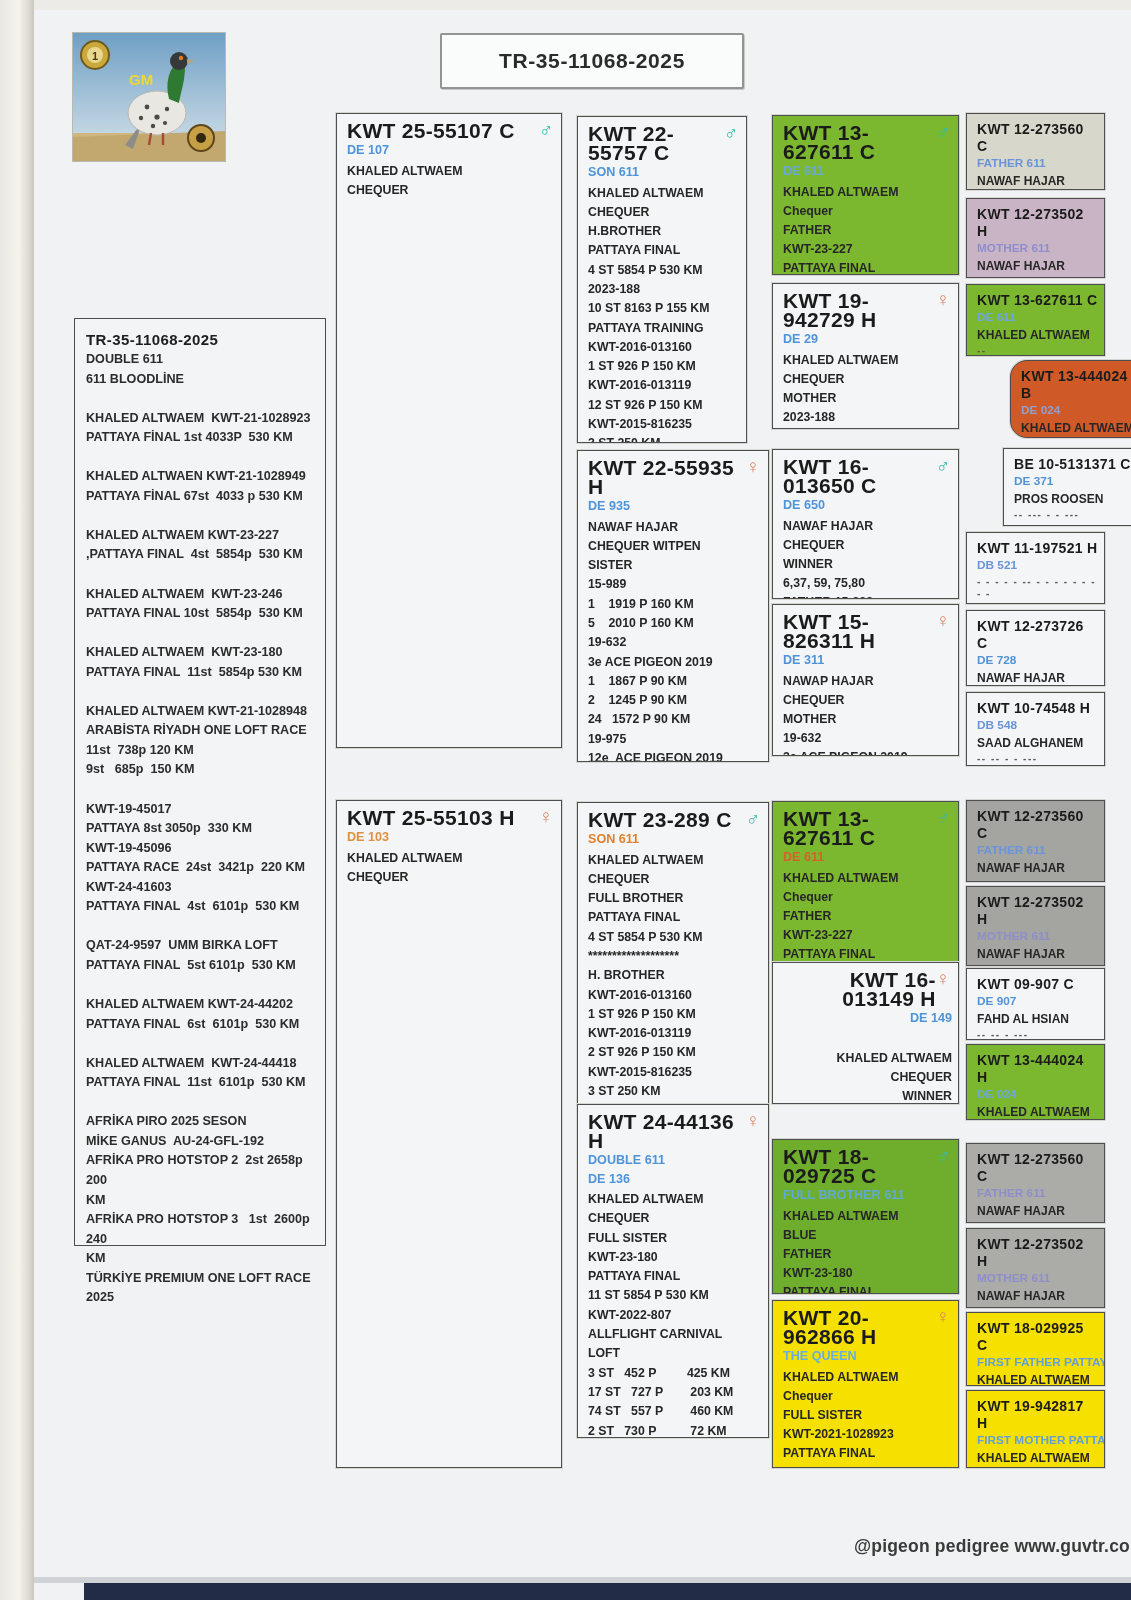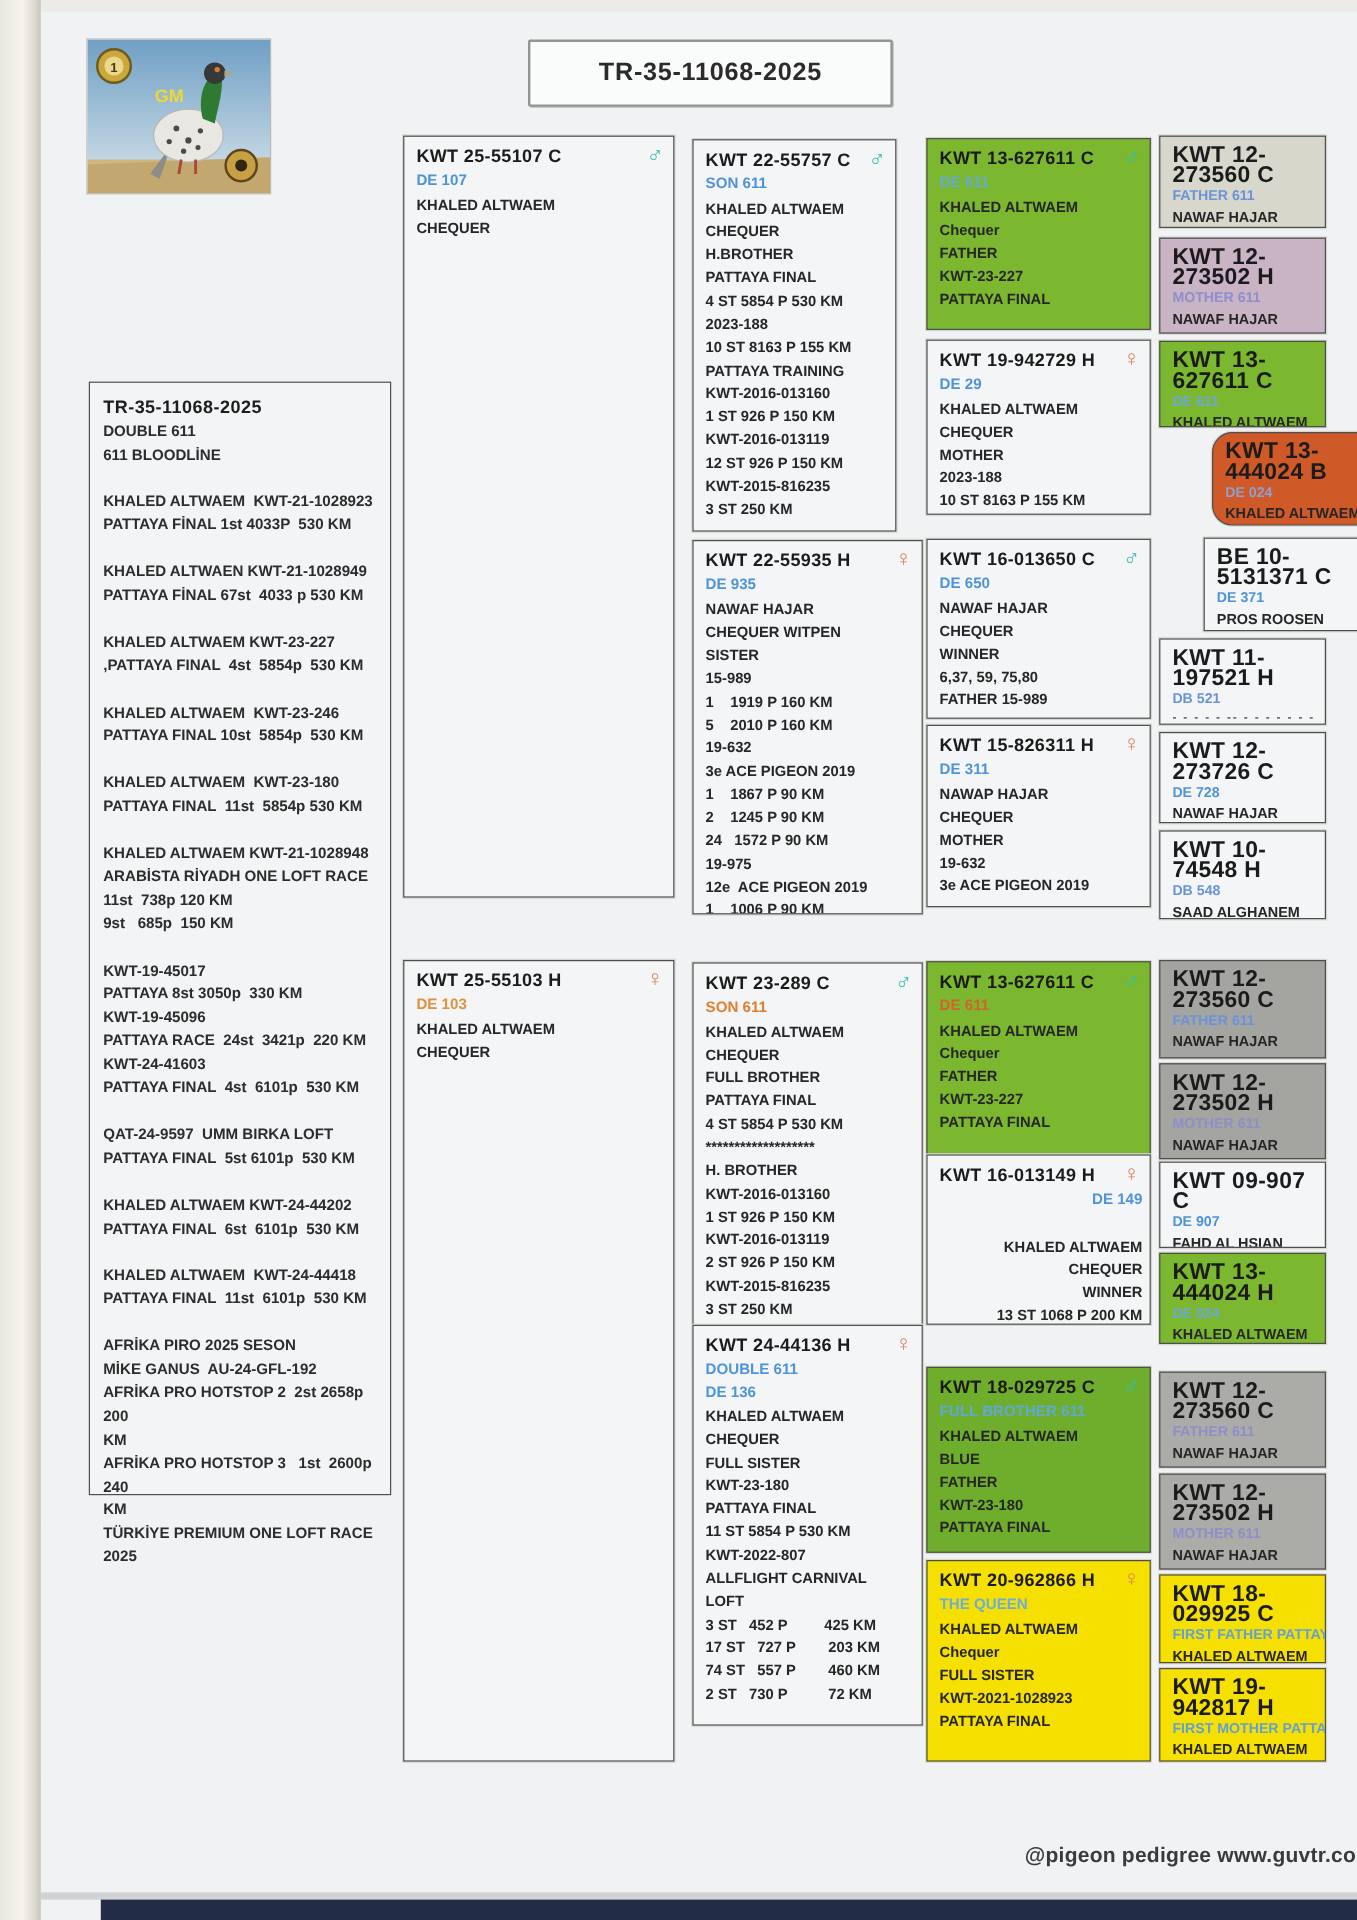--- a/index.html
+++ b/index.html
@@ -24,22 +24,22 @@
 
   .contact-panel{left:74px;top:1303px;width:252px;height:168px;padding:14px 10px 8px 12px;}
   .contact-name{font-size:21px;font-weight:700;color:#3e4550;line-height:26px;white-space:pre-line;}
   .contact-phone{font-size:15px;font-weight:700;color:#33383f;margin-top:9px;}
   .contact-email{font-size:13.5px;font-weight:700;color:#33383f;margin-top:14px;}
   .contact-city{font-size:14px;font-weight:700;color:#33383f;margin-top:11px;}
 
   .bird-box{position:absolute;border:1.6px solid #4e4e4e;box-sizing:border-box;
     padding:7px 6px 4px 10px;overflow:hidden;box-shadow:0 0 0 1px #d6d6d2;}
   .ring-row{display:flex;justify-content:space-between;align-items:flex-start;}
-  .ring{font-weight:700;font-size:15px;color:#1b1b1b;letter-spacing:.3px;line-height:19px;}
-  .gen4 .ring{font-size:19px;line-height:17px;}
+  .ring{font-weight:700;font-size:21px;color:#1b1b1b;letter-spacing:.3px;line-height:19px;}
+  .gen4 .ring{font-size:14px;line-height:17px;}
   .sex{font-size:19px;line-height:17px;font-weight:700;margin-right:2px;}
   .sex.m{color:#2fbfae;}
   .sex.f{color:#d9825e;}
   .sub{font-size:12.6px;font-weight:700;white-space:pre-wrap;margin-top:1px;line-height:18.5px;}
   .gen4 .sub{font-size:11.8px;line-height:15.5px;white-space:nowrap;}
   .body{font-size:12.3px;font-weight:700;color:#262626;white-space:pre-wrap;line-height:19.3px;margin-top:2px;}
   .gen3 .body{line-height:19px;}
   .gen4 .body{font-size:12px;line-height:16px;margin-top:1px;white-space:nowrap;}
   .dashes{font-size:10px;color:#5a5a56;letter-spacing:1.5px;font-weight:700;margin-top:2px;line-height:12px;}
 

